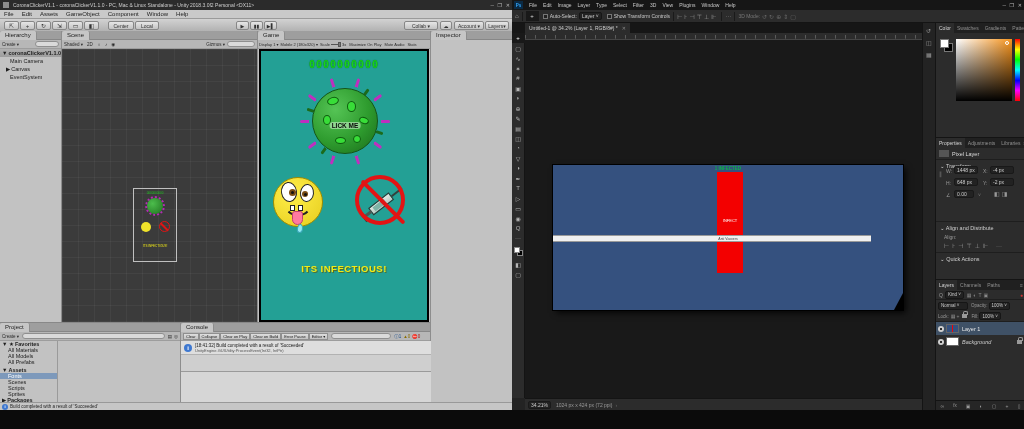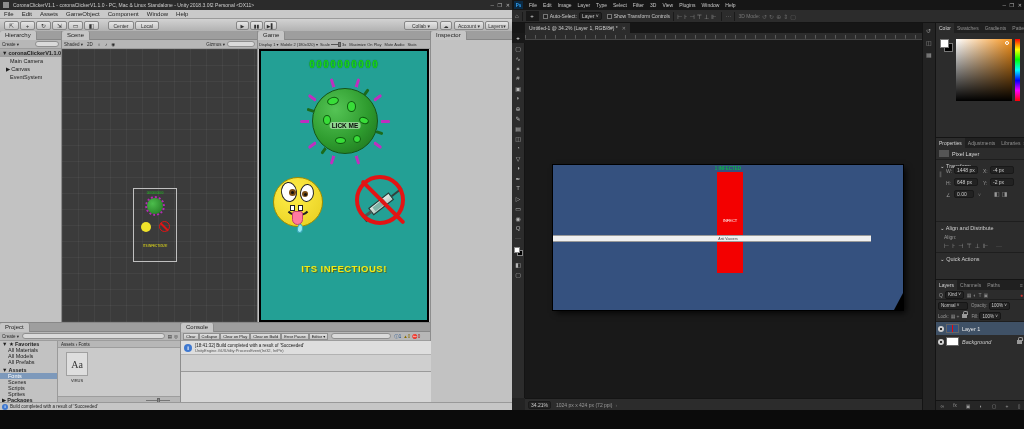--- a/index.html
+++ b/index.html
@@ -256,29 +256,20 @@
         <div class="treerow t45" style="height:6px;padding-left:8px;">All Materials</div>
         <div class="treerow t45" style="height:6px;padding-left:8px;">All Models</div>
         <div class="treerow t45" style="height:6px;padding-left:8px;">All Prefabs</div>
         <div class="treerow t45" style="height:6px;padding-left:2px;font-weight:bold;margin-top:2px;">▼ <span style="margin-left:1px;">Assets</span></div>
         <div class="treerow t45" style="height:6px;padding-left:8px;background:#7d99bb;color:#fff;">Fonts</div>
         <div class="treerow t45" style="height:6px;padding-left:8px;">Scenes</div>
         <div class="treerow t45" style="height:6px;padding-left:8px;">Scripts</div>
         <div class="treerow t45" style="height:6px;padding-left:8px;">Sprites</div>
         <div class="treerow t45" style="height:6px;padding-left:2px;font-weight:bold;">▶ <span style="margin-left:1px;">Packages</span></div>
       </div>
-      <div class="abs" style="left:58px;top:18px;width:122px;height:62px;background:#cacaca;">
-        <div class="t45" style="height:7px;background:#b7b7b7;border-bottom:1px solid #9d9d9d;display:flex;align-items:center;padding-left:3px;color:#222;">Assets › Fonts</div>
-        <div class="abs ctr" style="left:8px;top:11px;width:22px;height:24px;background:#dedede;border:1px solid #a0a0a0;color:#333;font-size:10px;font-family:'Liberation Serif','DejaVu Serif',serif;">Aa</div>
-        <div class="abs t4" style="left:2px;top:37px;width:34px;text-align:center;color:#222;">VIRUS</div>
-        <div class="abs" style="left:0;bottom:0;width:122px;height:7px;background:#b7b7b7;border-top:1px solid #9d9d9d;">
-          <span class="abs" style="right:10px;top:3px;width:24px;height:1px;background:#777;"></span>
-          <span class="abs" style="right:20px;top:1px;width:3px;height:5px;background:#8a8a8a;border:1px solid #666;"></span>
-        </div>
-      </div>
     </div>
 
     <div class="abs" style="left:180px;top:322px;width:250px;height:80px;border-top:1px solid #888;border-left:1px solid #8d8d8d;">
       <div class="u-tabs">
         <span class="u-tab">Console</span>
       </div>
       <div class="u-subbar">
         <span class="chip t4" style="margin-left:2px;">Clear</span>
         <span class="chip t4">Collapse</span>
         <span class="chip t4">Clear on Play</span>

